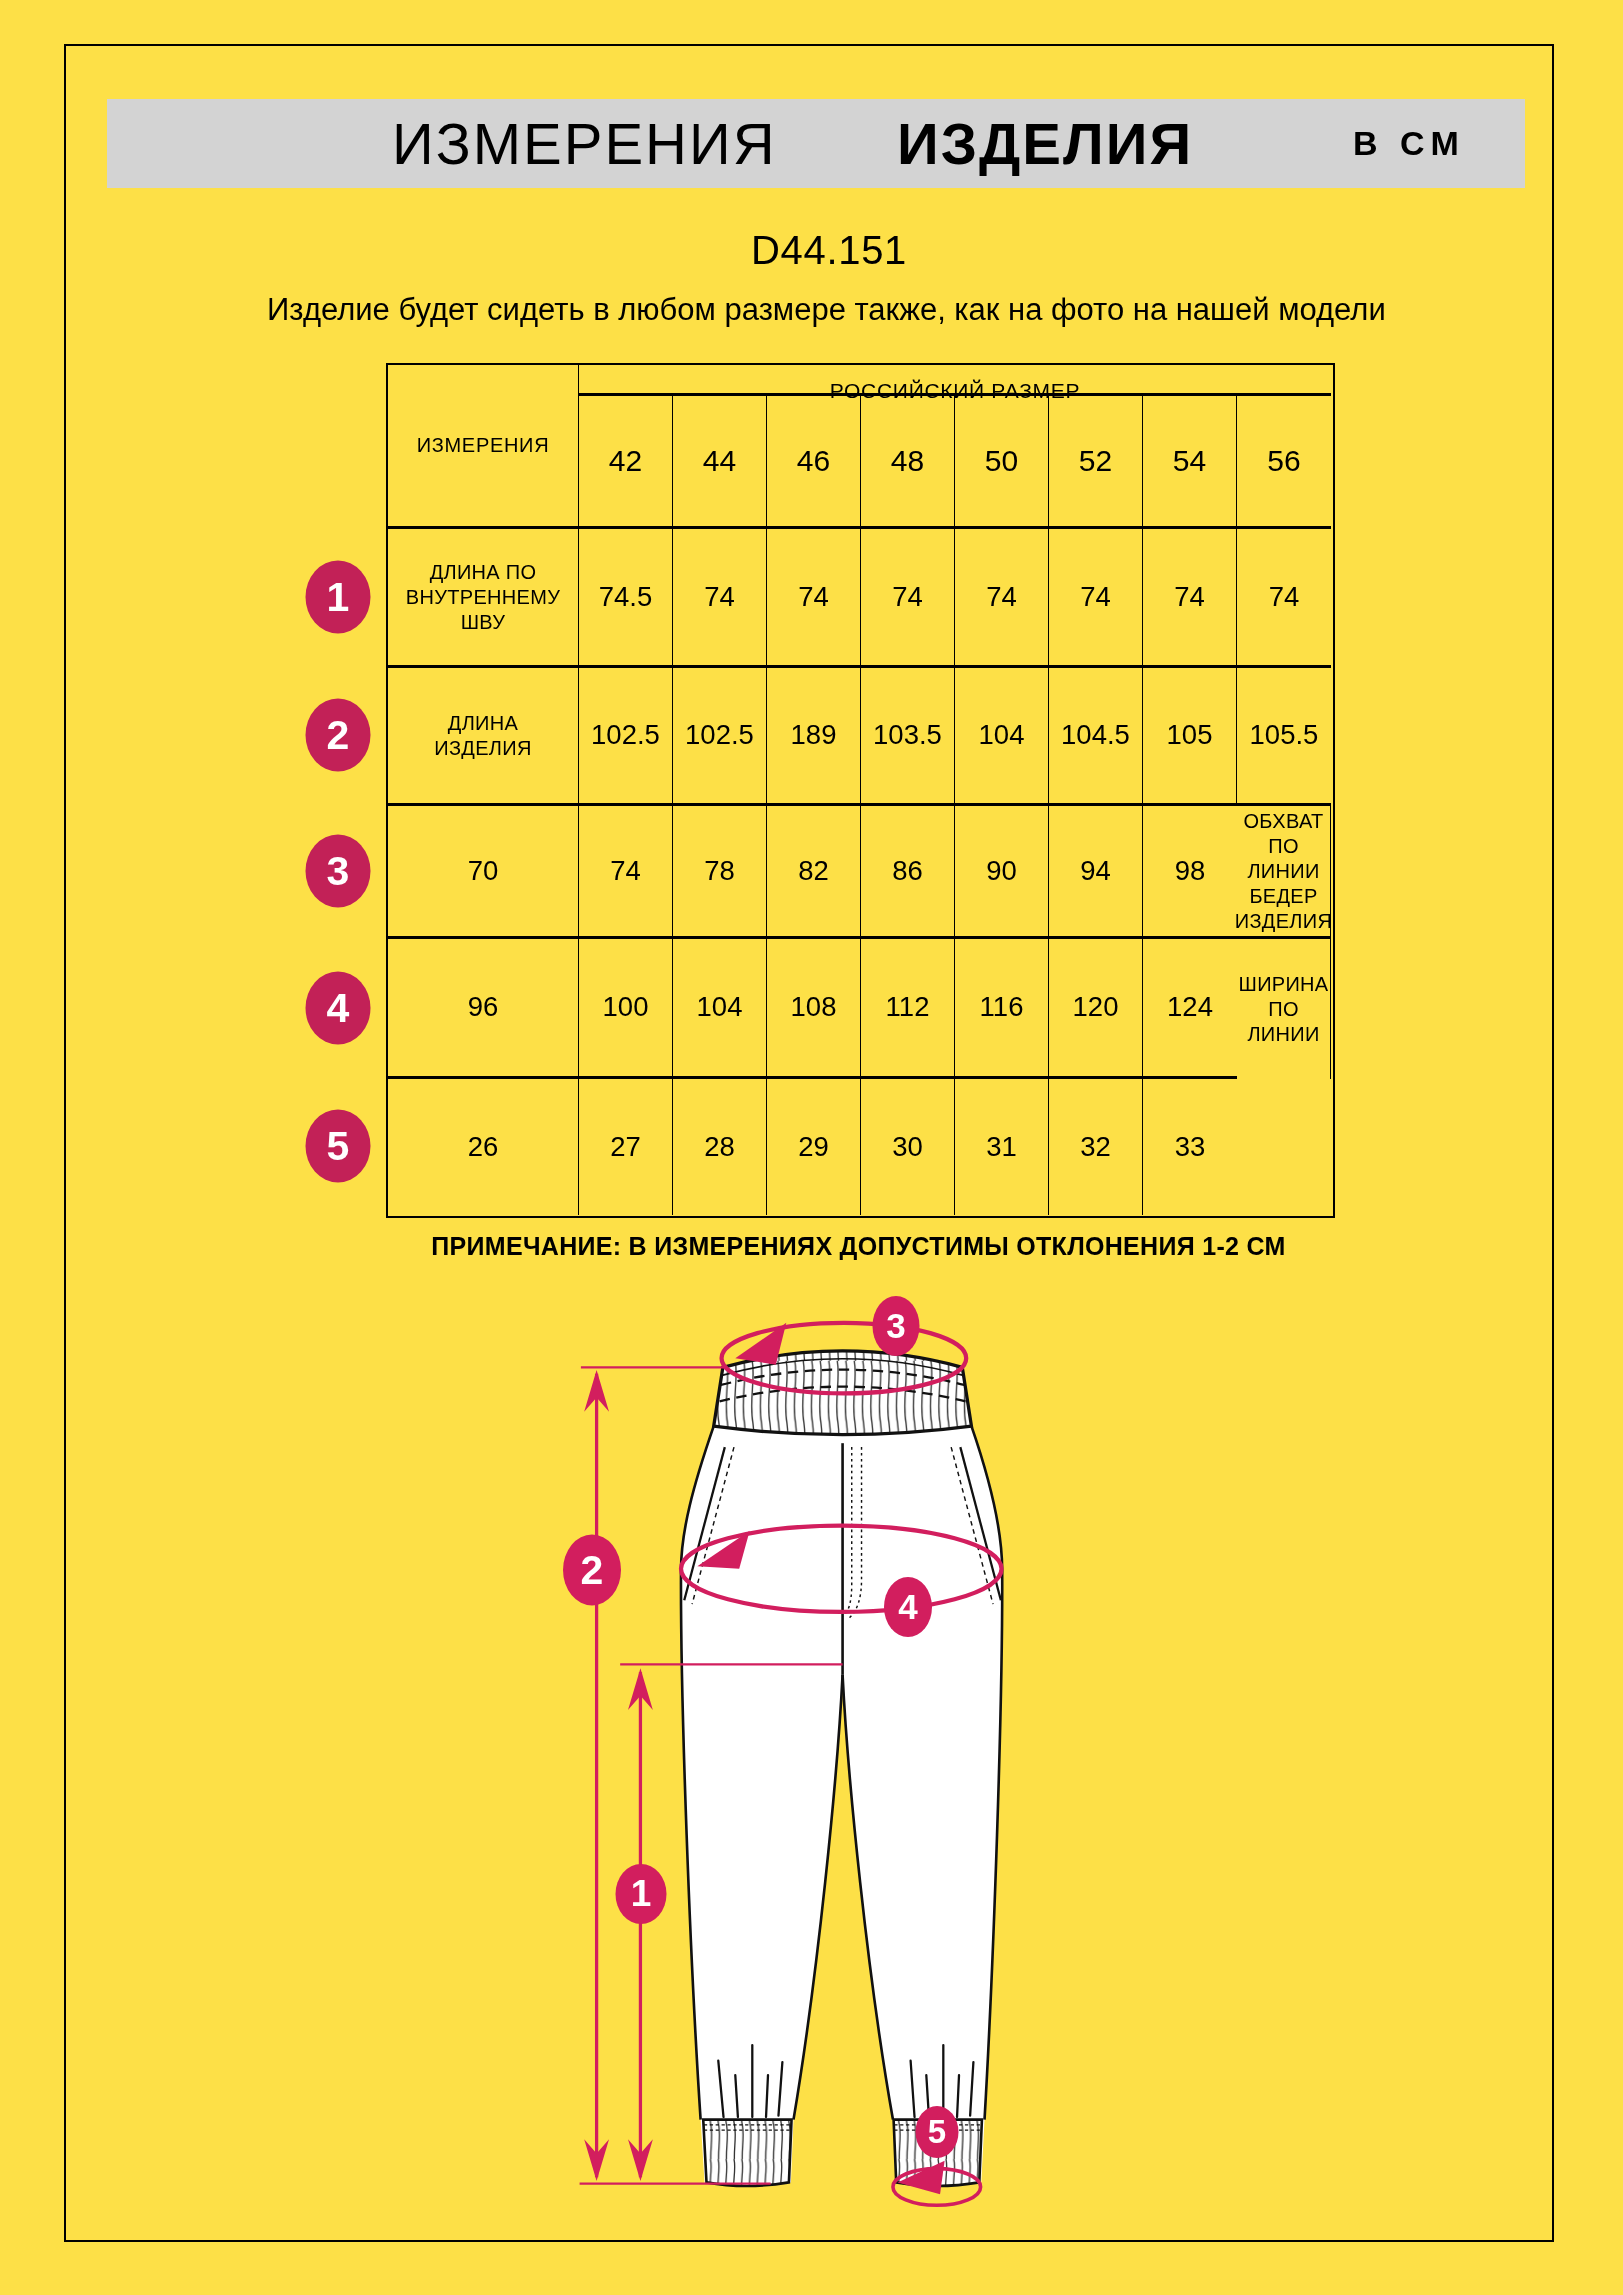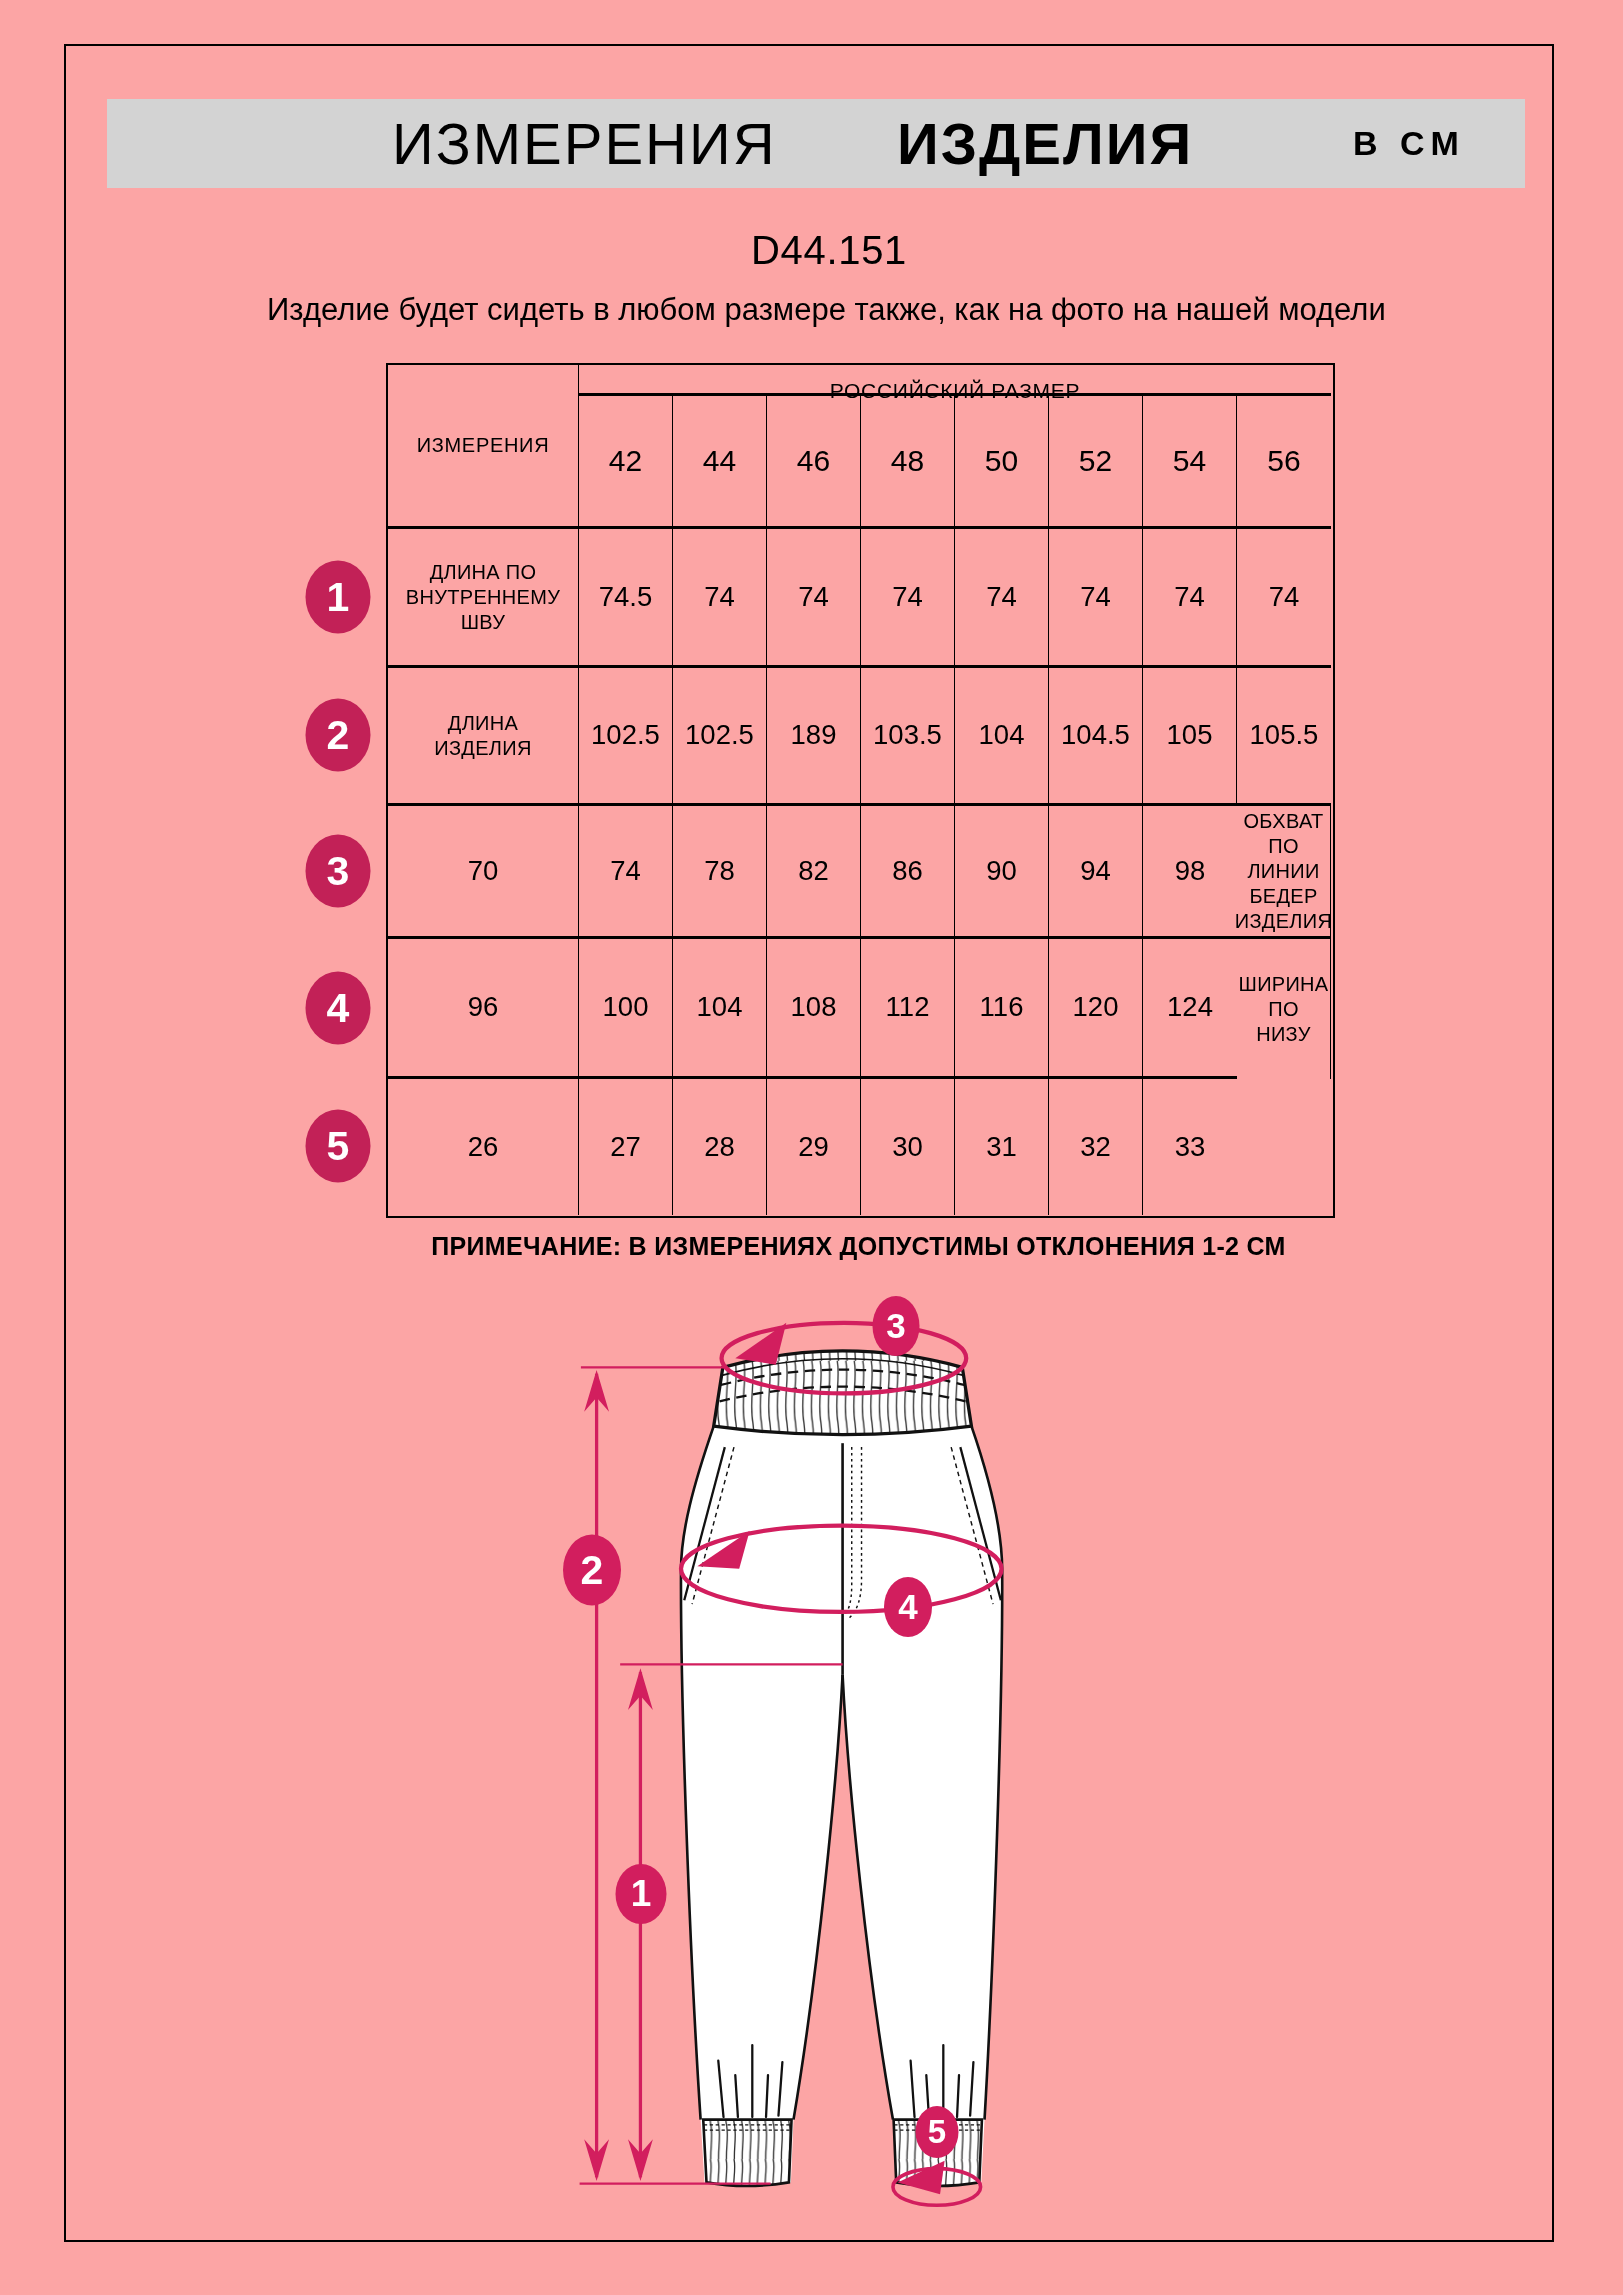--- a/index.html
+++ b/index.html
@@ -1,17 +1,17 @@
 <!DOCTYPE html>
 <html style="font-size:10.5px"><head>
 <meta charset="utf-8">
 <style>
   html,body { margin:0; padding:0; background:#ffffff; }
   .page {
-    position:relative; width:1623px; height:2295px; background:#fca5a5;
+    position:relative; width:1623px; height:2295px; background:#fde047;
     font-family:"Liberation Sans", sans-serif; color:#000; overflow:hidden;
   }
   .frame {
     position:absolute; left:64px; top:44px; width:1490px; height:2198px;
     border:2.6px solid #000; box-sizing:border-box;
   }
   .banner {
     position:absolute; left:107px; top:99px; width:1418px; height:89px;
     background:#d3d3d3;
   }
@@ -126,21 +126,21 @@
     <div class="c rowlabel">ОБХВАТ ПО ЛИНИИ БЕДЕР ИЗДЕЛИЯ</div>
     <div class="c val">96</div>
     <div class="c val">100</div>
     <div class="c val">104</div>
     <div class="c val">108</div>
     <div class="c val">112</div>
     <div class="c val">116</div>
     <div class="c val">120</div>
     <div class="c val lastcol">124</div>
 
-    <div class="c rowlabel lastrow">ШИРИНА ПО НИЗУ</div>
+    <div class="c rowlabel lastrow">ШИРИНА ПО ЛИНИИ</div>
     <div class="c val lastrow">26</div>
     <div class="c val lastrow">27</div>
     <div class="c val lastrow">28</div>
     <div class="c val lastrow">29</div>
     <div class="c val lastrow">30</div>
     <div class="c val lastrow">31</div>
     <div class="c val lastrow">32</div>
     <div class="c val lastcol lastrow">33</div>
   </div>
 

